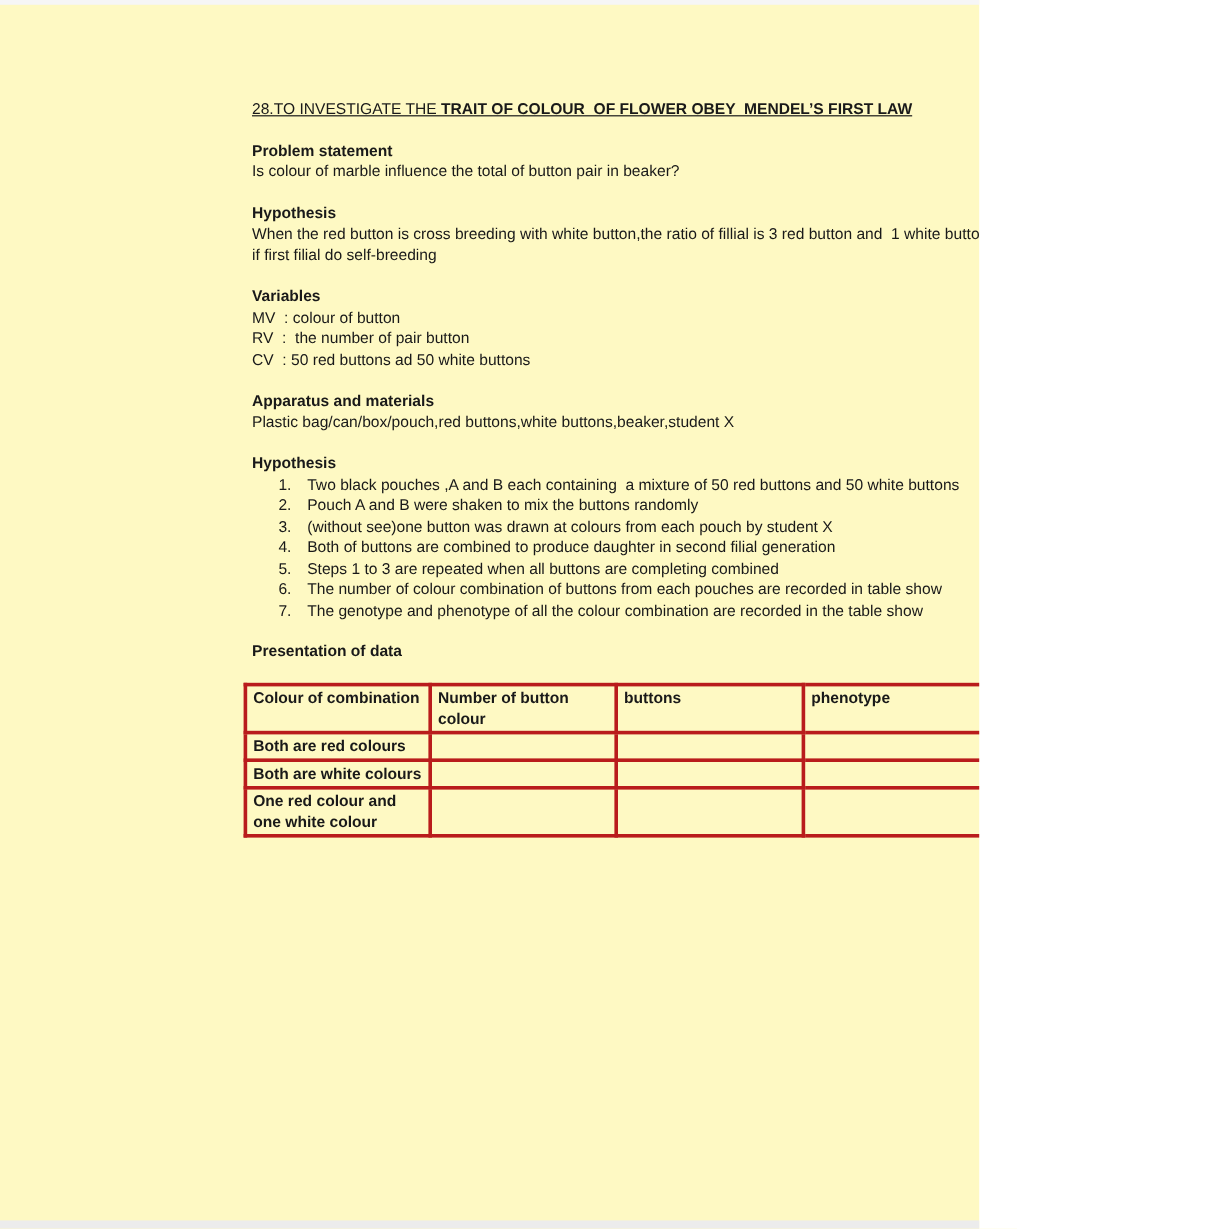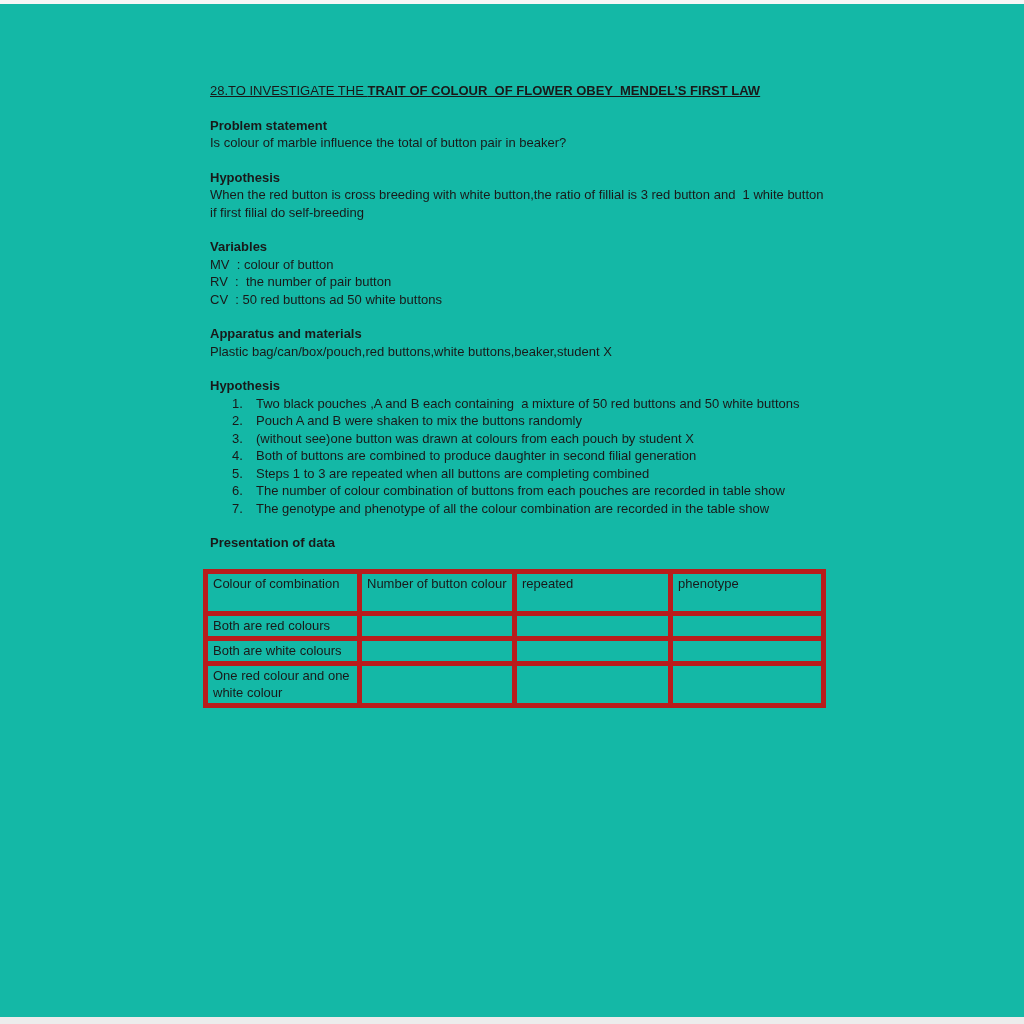--- a/index.html
+++ b/index.html
@@ -1,19 +1,19 @@
 <!DOCTYPE html>
 <html><head>
 <meta charset="utf-8">
 <style>
   html,body { margin:0; padding:0; }
   .page {
     position:relative;
-    width:1024px; height:1024px;
-    background:#14b8a6;
+    width:816px; height:1024px;
+    background:#fef9c3;
     font-family:"Liberation Sans", sans-serif;
     color:#191919;
     font-size:13px;
     line-height:17.5px;
     overflow:hidden;
   }
   .edge-top {
     position:absolute; top:0; left:0; width:1024px; height:4px;
     background:#f6f6f6;
   }
@@ -43,26 +43,27 @@
   }
   .step-text { flex:1; white-space:pre-wrap; }
   .tbl {
     border-collapse:collapse;
     margin-top:17px;
     margin-left:-7px;
     width:618px;
     table-layout:fixed;
   }
   .tbl td {
-    border:5px solid #b91c1c;
+    border:3px solid #b91c1c;
     vertical-align:top;
     padding:1px 5px 2px 5px;
     font-size:13px;
     line-height:17px;
     white-space:normal;
+    font-weight:bold;
   }
   .tbl col.c1 { width:154px; }
   .tbl col.c2 { width:155px; }
   .tbl col.c3 { width:156px; }
   .tbl col.c4 { width:153px; }
   .tbl tr.hdr td { height:34px; }
   .tbl tr.thin td { height:16px; }
 </style>
 </head>
 <body>
@@ -126,21 +127,21 @@
       <colgroup>
         <col class="c1">
           <col class="c2">
           <col class="c3">
           <col class="c4">
       </colgroup>
       <tbody>
         <tr class="hdr">
           <td>Colour of combination</td>
           <td>Number of button colour</td>
-          <td>repeated</td>
+          <td>buttons</td>
           <td>phenotype</td>
         </tr>
         <tr class="thin">
           <td>Both are red colours</td>
           <td></td>
           <td></td>
           <td></td>
         </tr>
         <tr class="thin">
           <td>Both are white colours</td>

